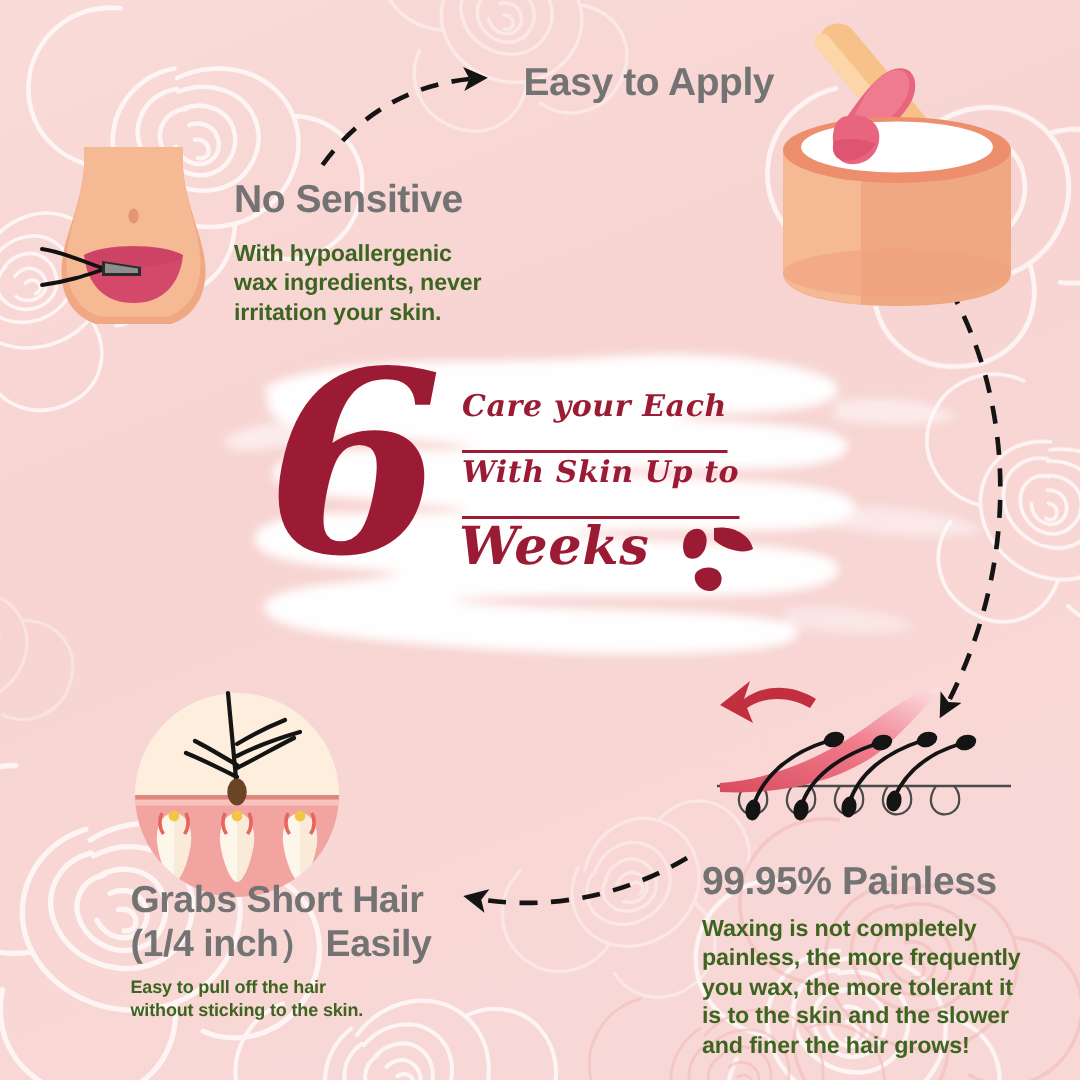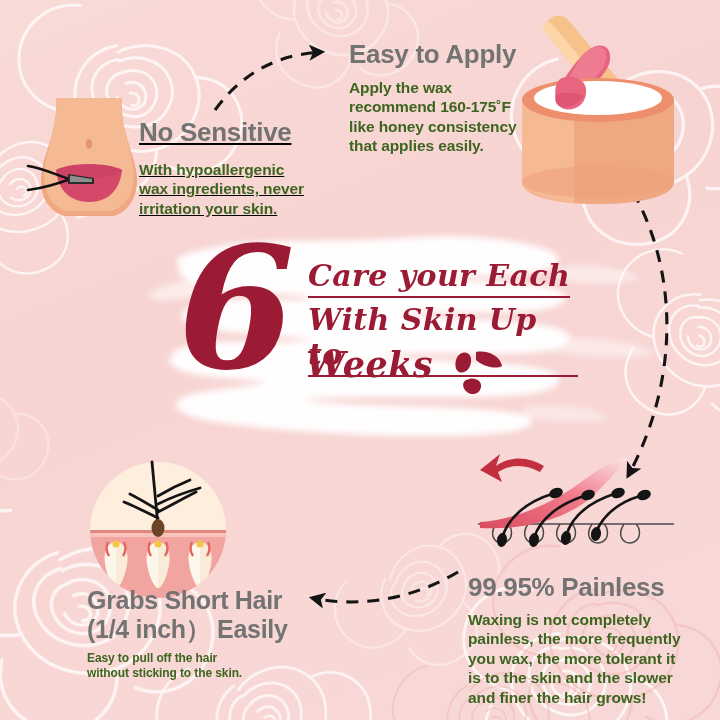--- a/index.html
+++ b/index.html
@@ -34,23 +34,23 @@
 
   
   .hl-word {
     color:#9b1b34;
     font-family:"DejaVu Serif", serif;
     font-style:italic;
     font-weight:bold;
     letter-spacing:.4px;
   }
   .hl-line1, .hl-line2 {
-    font-size:30px;
+    font-size:20px;
     border-bottom:2.5px solid #9b1b34;
-    padding-bottom:3px;
+    padding-bottom:18px;
     display:inline-block;
   }
   .hl-line3 { font-size:35px; }
   .big6 {
     color:#9b1b34;
     font-family:"DejaVu Serif", serif;
     font-style:italic;
     font-weight:bold;
     font-size:168px;
     line-height:.8;
@@ -293,33 +293,29 @@
     </div>
     <svg class="abs" style="left:268px; top:108px; width:60px; height:58px;" viewBox="0 0 60 58" xmlns="http://www.w3.org/2000/svg">
       <g fill="#9b1b34">
         <path d="M30,8 C42,6 54,12 56,22 C50,26 36,22 30,16 Z"></path>
         <path d="M14,10 C20,6 26,10 25,18 C24,26 18,30 13,28 C8,26 8,14 14,10 Z"></path>
         <path d="M20,36 C28,32 36,36 35,43 C34,50 26,52 21,48 C16,44 16,38 20,36 Z"></path>
       </g>
     </svg>
   </div>
 
-  <div class="abs" style="left:139px; top:118px; width:196px;text-decoration:underline;">
+  <div class="abs" style="left:156px; top:118px; width:196px;">
     <div class="head">No Sensitive</div>
     <div class="body" style="margin-top:13px;">With hypoallergenic
 wax ingredients, never
 irritation your skin.</div>
   </div>
 
   <div class="abs" style="left:349px; top:40px; width:210px;">
     <div class="head">Easy to Apply</div>
-    <div class="body" style="margin-top:9px;">Apply the wax
-recommend 160-175˚F
-like honey consistency
-that applies easily.</div>
   </div>
 
   <div class="abs" style="left:468px; top:573px; width:238px;">
     <div class="head">99.95% Painless</div>
     <div class="body" style="margin-top:8px;">Waxing is not completely
 painless, the more frequently
 you wax, the more tolerant it
 is to the skin and the slower
 and finer the hair grows!</div>
   </div>

